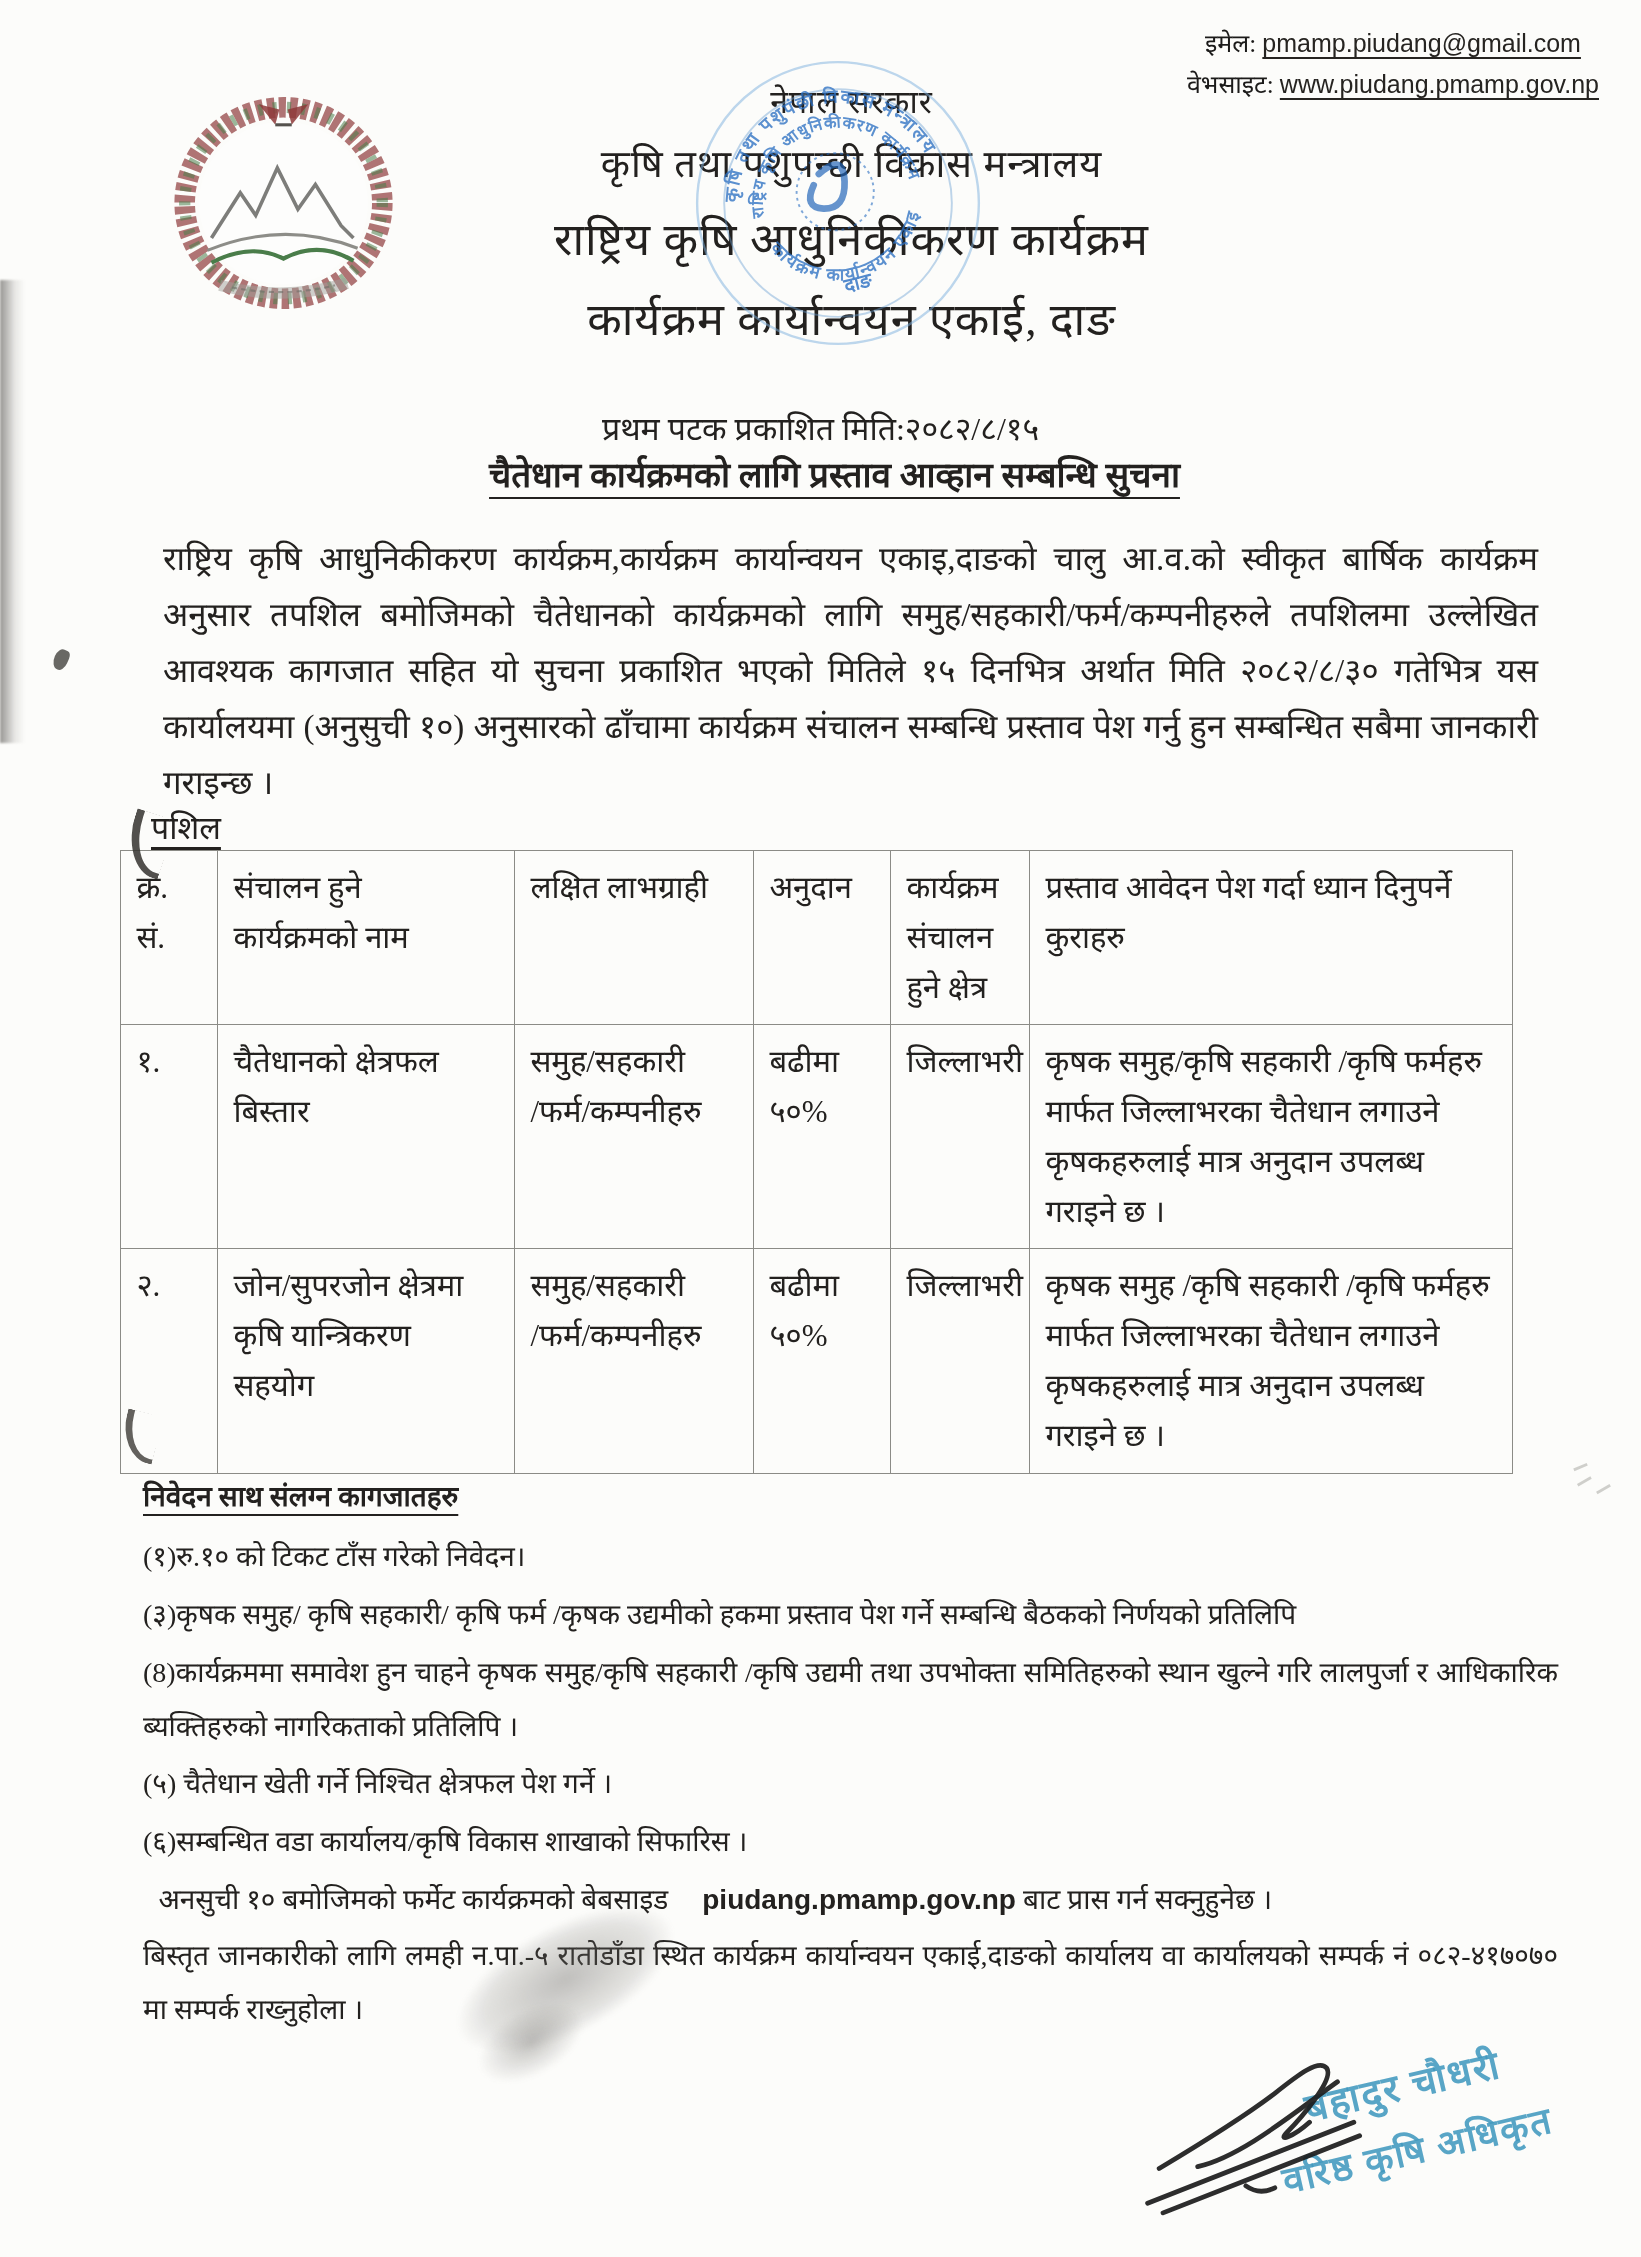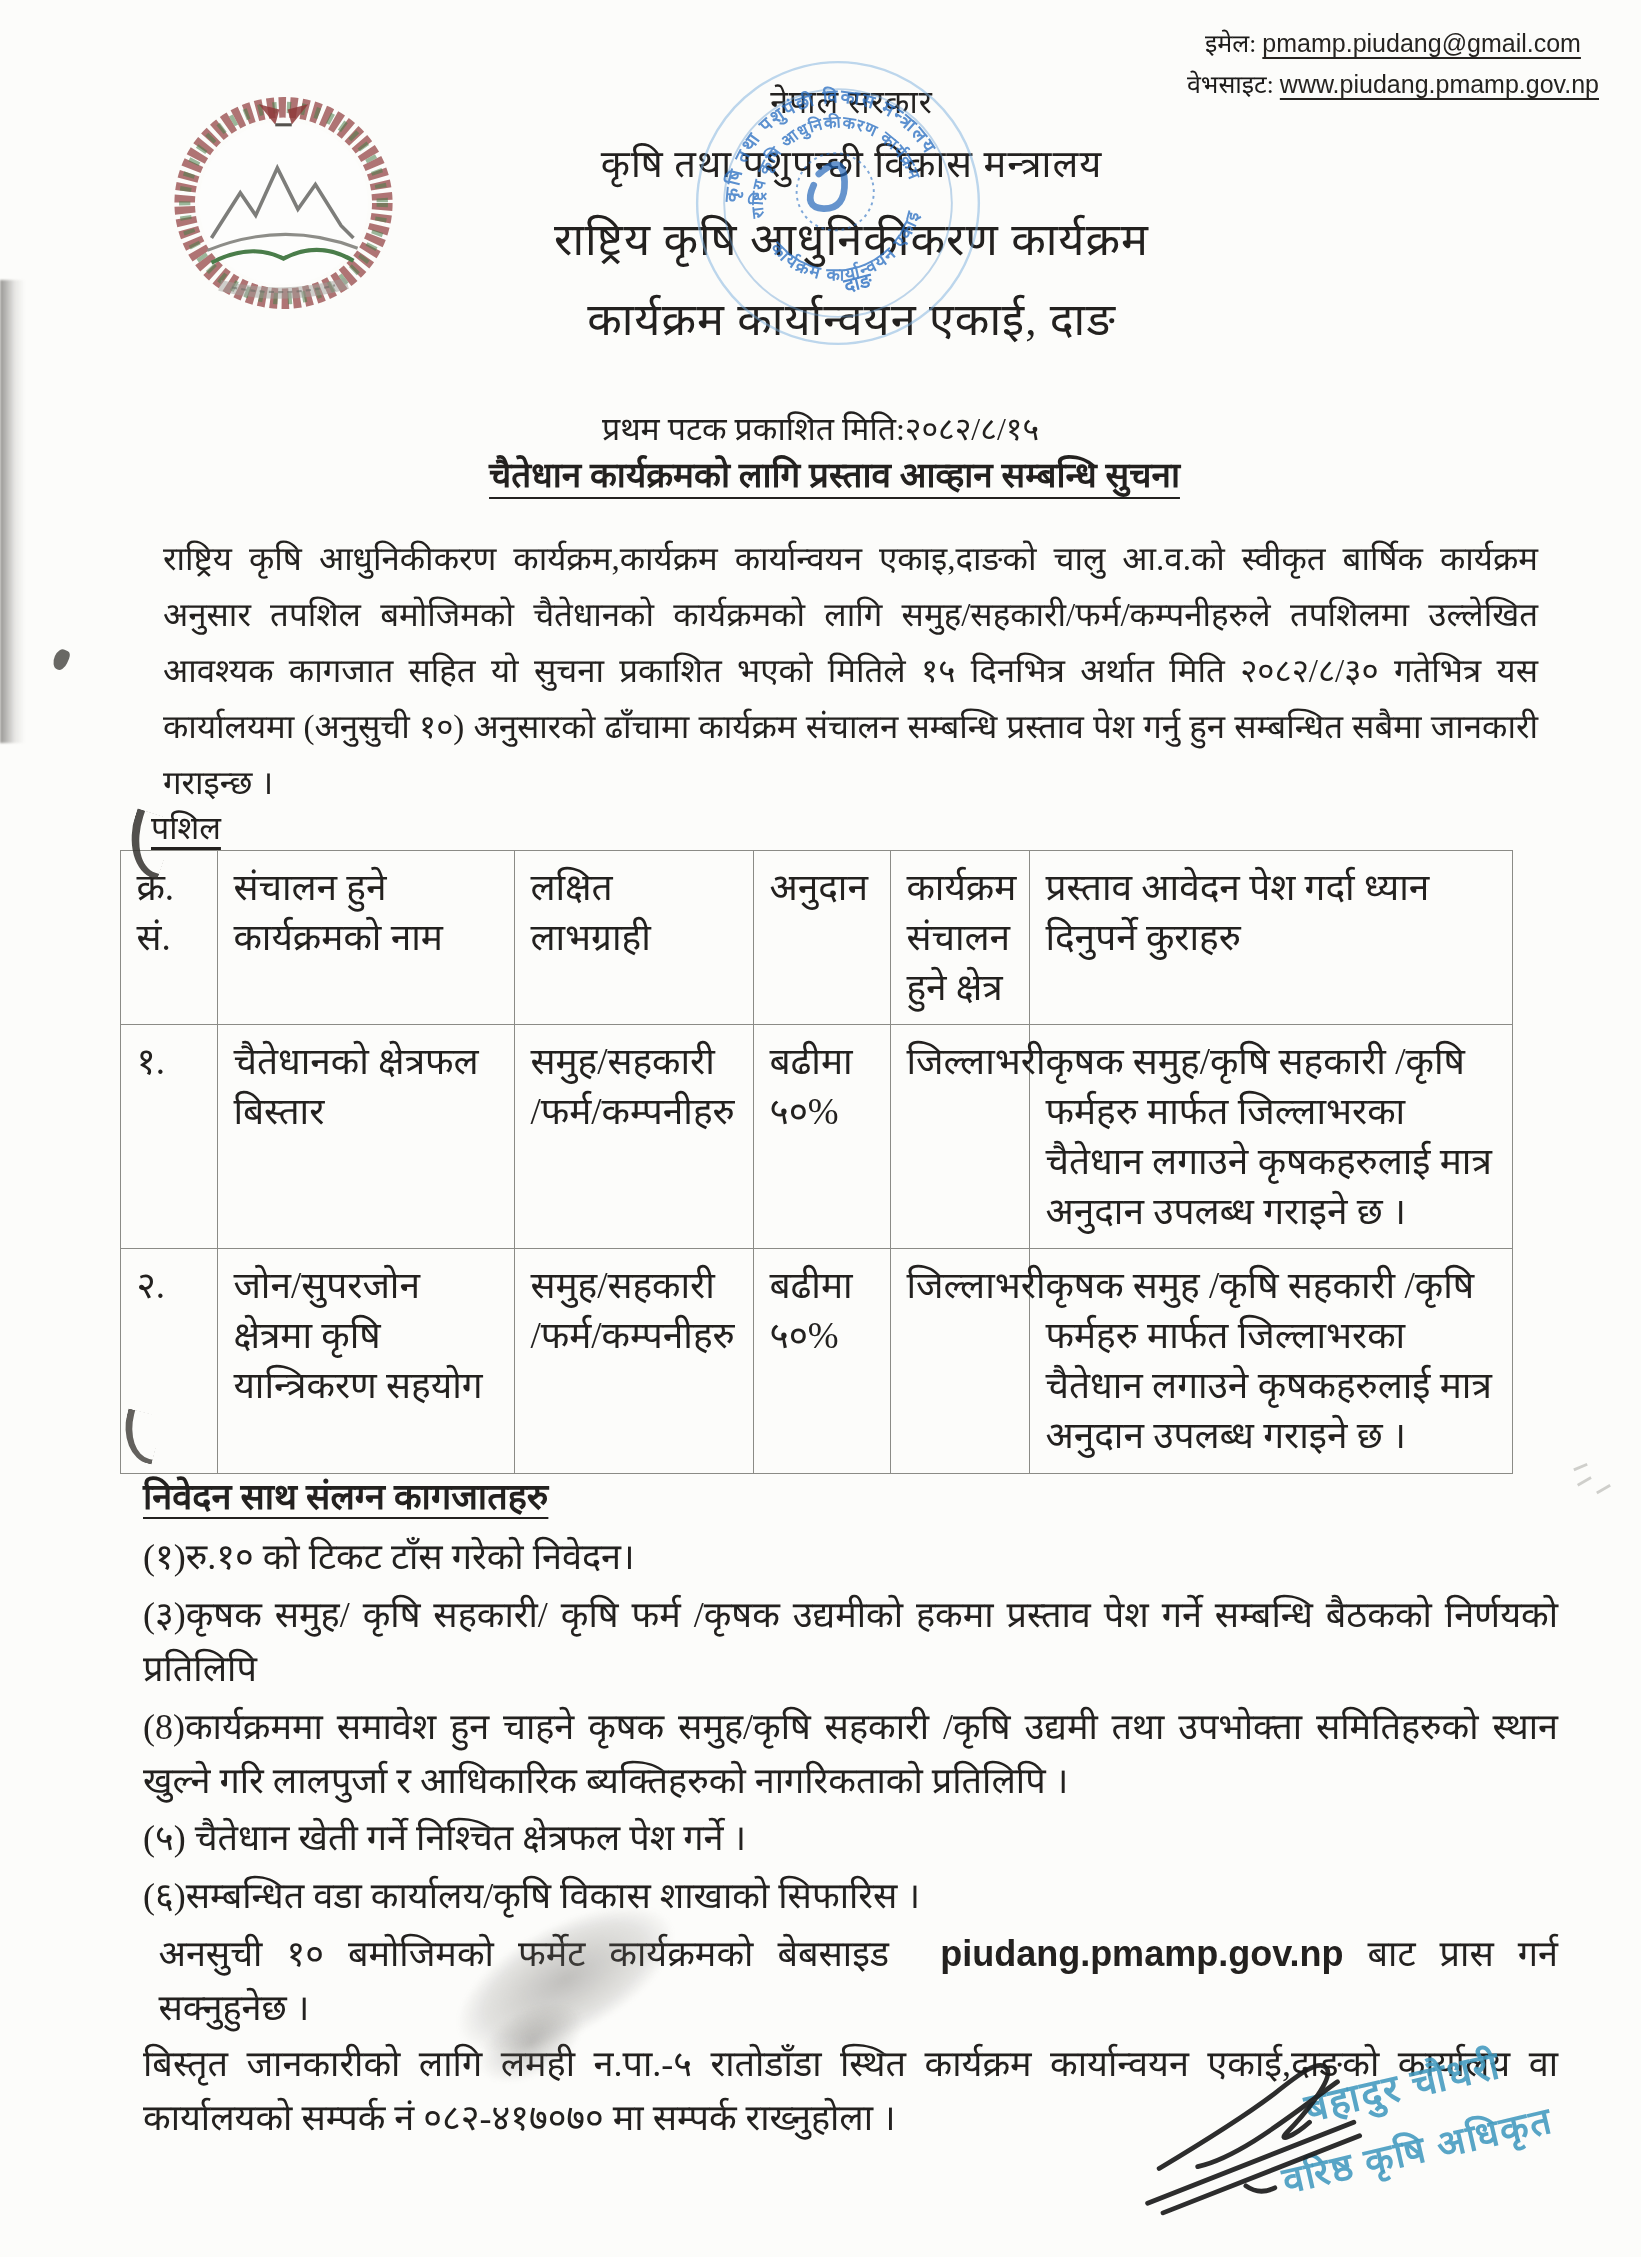--- a/index.html
+++ b/index.html
@@ -39,32 +39,32 @@
 
   
   .body-par{left:163px;top:531px;width:1375px;font-size:33px;line-height:56px;
     text-align:justify;z-index:2;}
 
   
   .tapsil{left:151px;top:805px;font-size:32px;z-index:2;}
   .tapsil span{text-decoration:underline;text-underline-offset:7.7px;}
   table.notice{
     position:absolute;left:120px;top:850px;width:1392px;border-collapse:collapse;
-    font-size:37px;z-index:2;table-layout:fixed;
+    font-size:31px;z-index:2;table-layout:fixed;
   }
   table.notice th,table.notice td{
     border:1.9px solid #8b8b86;vertical-align:top;text-align:left;
     padding:11.6px 15.4px;font-weight:normal;white-space:pre-line;line-height:50px;
   }
   tr.hdr{height:137px;}
   tr.r1{height:203px;}
   tr.r2{height:224px;}
 
   
-  .docs{left:143px;top:1470px;width:1415px;font-size:36px;line-height:54px;z-index:2;}
+  .docs{left:143px;top:1470px;width:1415px;font-size:28px;line-height:54px;z-index:2;}
   .docs-title{font-weight:600;margin-bottom:5.8px;}
   .docs-title span{text-decoration:underline;text-underline-offset:7.7px;text-decoration-thickness:1.9px;}
   .doc-item{text-align:justify;margin-bottom:3.9px;}
   .doc-note{text-align:justify;margin-bottom:1.9px;}
   .doc-note.indent{padding-left:15.4px;}
   .url-bold{font-family:"Liberation Sans","DejaVu Sans",sans-serif;font-weight:700;margin-left:27px;}
 
   
   .sig-block{left:1091px;top:1989px;width:541px;height:261px;z-index:5;}
   .sig-stamp{

